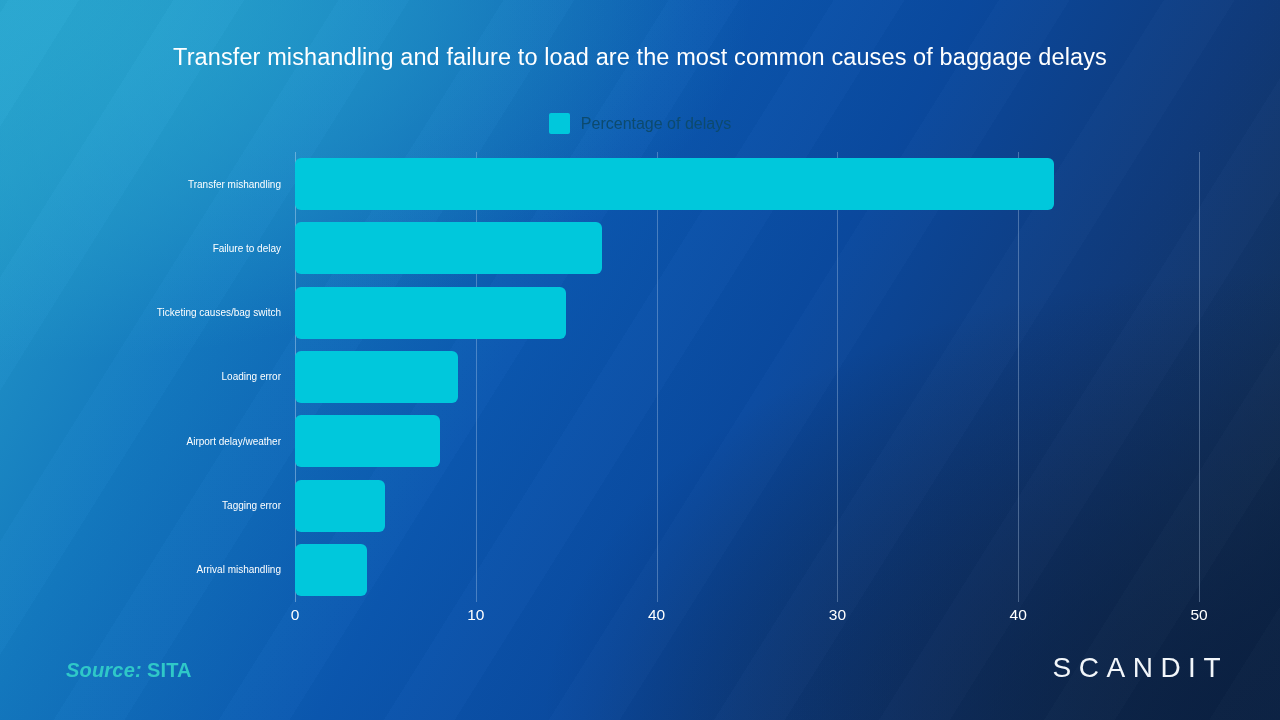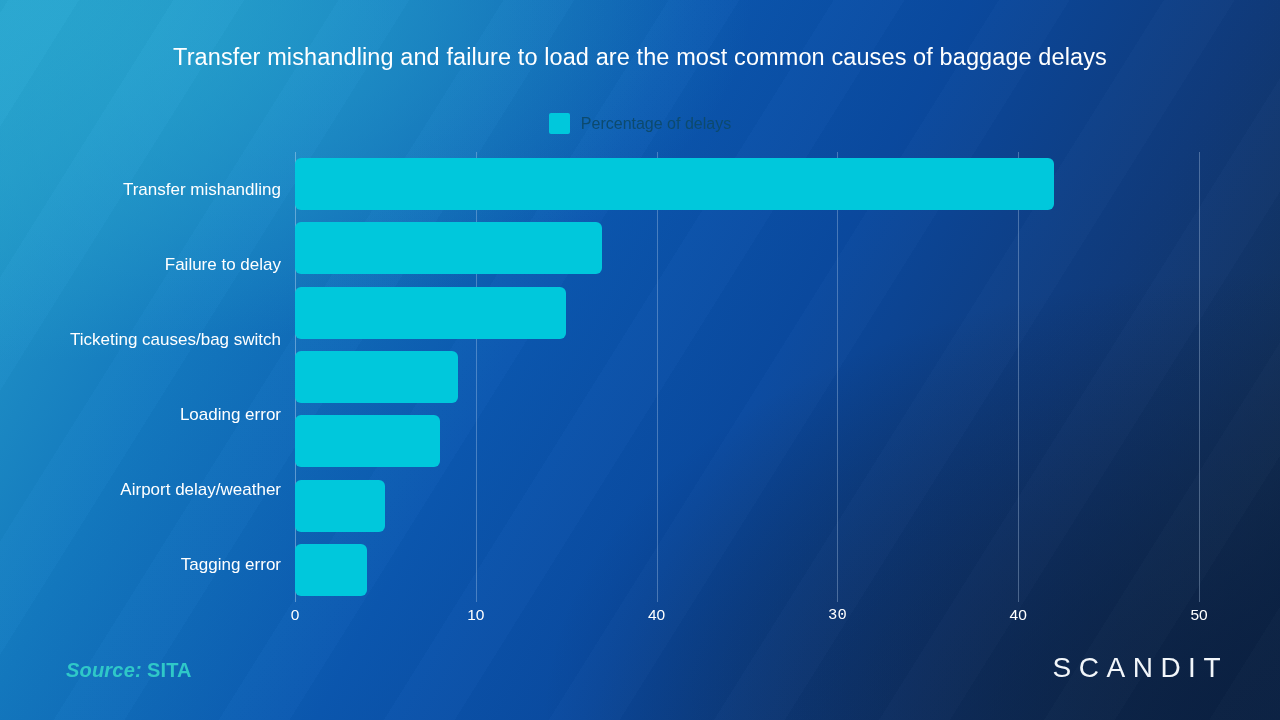--- a/index.html
+++ b/index.html
@@ -118,21 +118,21 @@
     height: 450px;
     display: flex;
     flex-direction: column;
   }
   .cat-label {
     flex: 1 1 0;
     display: flex;
     align-items: center;
     justify-content: flex-end;
     color: #FFFFFF;
-    font-size: 17px;
+    font-size: 10px;
     white-space: nowrap;
   }
 
   
   .x-axis {
     position: absolute;
     left: 295px;
     top: 606px;
     width: 904px;
     height: 24px;
@@ -181,20 +181,21 @@
   <span class="legend-label">Percentage of delays</span>
 </div>
 
 <div class="cat-labels">
     <div class="cat-label">Transfer mishandling</div>
     <div class="cat-label">Failure to delay</div>
     <div class="cat-label">Ticketing causes/bag switch</div>
     <div class="cat-label">Loading error</div>
     <div class="cat-label">Airport delay/weather</div>
     <div class="cat-label">Tagging error</div>
+    <div class="cat-label">Arrival mishandling</div>
   </div>
 
 <div class="plot-wrap">
   <div class="gridlines">
       <div class="gridline axis-zero" style="left: 0%;"></div>
       <div class="gridline" style="left: 20%;"></div>
       <div class="gridline" style="left: 40%;"></div>
       <div class="gridline" style="left: 60%;"></div>
       <div class="gridline" style="left: 80%;"></div>
       <div class="gridline" style="left: 100%;"></div>
@@ -221,21 +222,21 @@
       <div class="bar-row">
         <div class="bar" style="width: 8%; background: rgb(0, 200, 220);"></div>
       </div>
     </div>
 </div>
 
 <div class="x-axis">
     <span class="x-tick" style="left: 0%;">0</span>
     <span class="x-tick" style="left: 20%;">10</span>
     <span class="x-tick" style="left: 40%;">40</span>
-    <span class="x-tick" style="left: 60%; font-family: Liberation Mono, monospace;">30</span>
+    <span class="x-tick" style="left: 60%;">30</span>
     <span class="x-tick" style="left: 80%;">40</span>
     <span class="x-tick" style="left: 100%;">50</span>
   </div>
 
 <div class="source">
   <span class="source-word">Source:</span><span class="source-value">SITA</span>
 </div>
 
 <div class="brand">SCANDIT</div>
 

